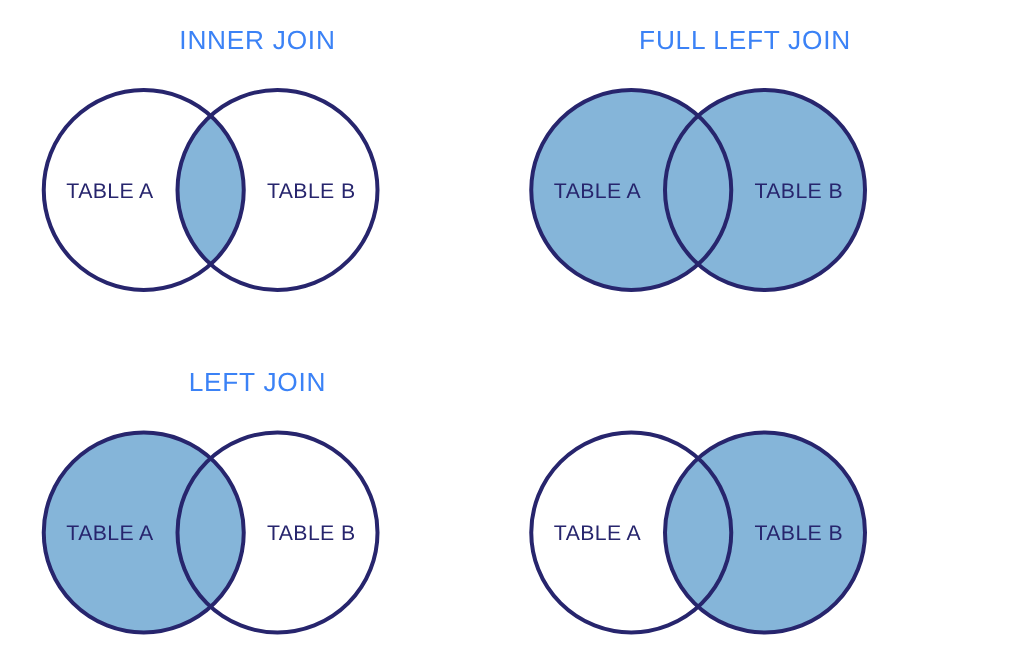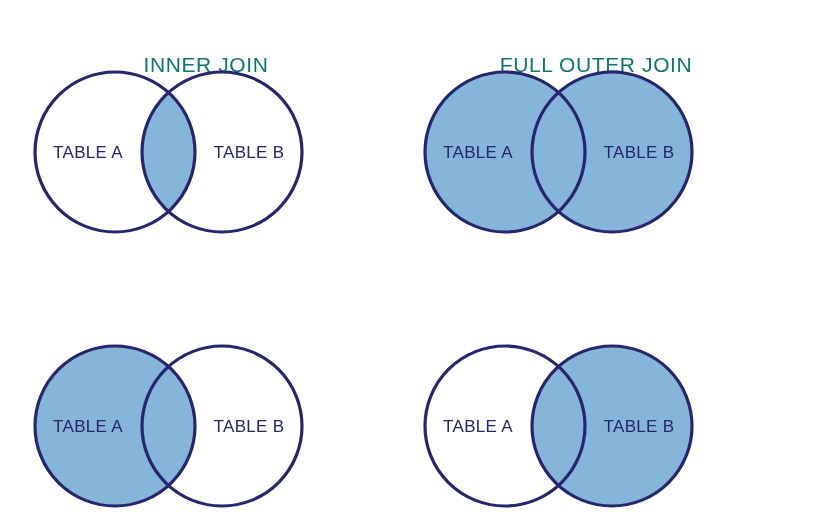--- a/index.html
+++ b/index.html
@@ -30,24 +30,23 @@
   .panel-title {
     position: absolute;
     top: 22px;
     left: 0;
     width: 100%;
     text-align: center;
     font-family: "Liberation Sans", sans-serif;
     font-size: 21px;
     font-weight: 400;
     letter-spacing: 0.6px;
-    color: #0f766e;
+    color: #3b82f6;
     white-space: nowrap;
     line-height: 1;
-    margin-top: 32px;
   }
   .venn-wrap {
     position: absolute;
     left: 0;
     top: 54px;
     width: 412px;
     height: 195px;
   }
   .venn-svg {
     display: block;
@@ -87,34 +86,35 @@
         </g>
         <circle cx="115" cy="98" r="80" fill="none" stroke="#27256d" stroke-width="3.2"></circle>
         <circle cx="222" cy="98" r="80" fill="none" stroke="#27256d" stroke-width="3.2"></circle>
         <text class="venn-label" x="88" y="104" text-anchor="middle">TABLE A</text>
         <text class="venn-label" x="249" y="104" text-anchor="middle">TABLE B</text>
       </svg>
     </div>
   </div>
 
   <div class="panel" style="left:390px; top:0px;">
-    <div class="panel-title">FULL OUTER JOIN</div>
+    <div class="panel-title">FULL LEFT JOIN</div>
     <div class="venn-wrap">
       <svg class="venn-svg" viewBox="0 0 412 195">
         <circle cx="115" cy="98" r="80" fill="#85b5d9"></circle>
         <circle cx="222" cy="98" r="80" fill="#85b5d9"></circle>
         <circle cx="115" cy="98" r="80" fill="none" stroke="#27256d" stroke-width="3.2"></circle>
         <circle cx="222" cy="98" r="80" fill="none" stroke="#27256d" stroke-width="3.2"></circle>
         <text class="venn-label" x="88" y="104" text-anchor="middle">TABLE A</text>
         <text class="venn-label" x="249" y="104" text-anchor="middle">TABLE B</text>
       </svg>
     </div>
   </div>
 
   <div class="panel" style="left:0px; top:274px;">
+    <div class="panel-title">LEFT JOIN</div>
     <div class="venn-wrap">
       <svg class="venn-svg" viewBox="0 0 412 195">
         <circle cx="222" cy="98" r="80" fill="#ffffff"></circle>
         <circle cx="115" cy="98" r="80" fill="#85b5d9"></circle>
         <circle cx="115" cy="98" r="80" fill="none" stroke="#27256d" stroke-width="3.2"></circle>
         <circle cx="222" cy="98" r="80" fill="none" stroke="#27256d" stroke-width="3.2"></circle>
         <text class="venn-label" x="88" y="104" text-anchor="middle">TABLE A</text>
         <text class="venn-label" x="249" y="104" text-anchor="middle">TABLE B</text>
       </svg>
     </div>

